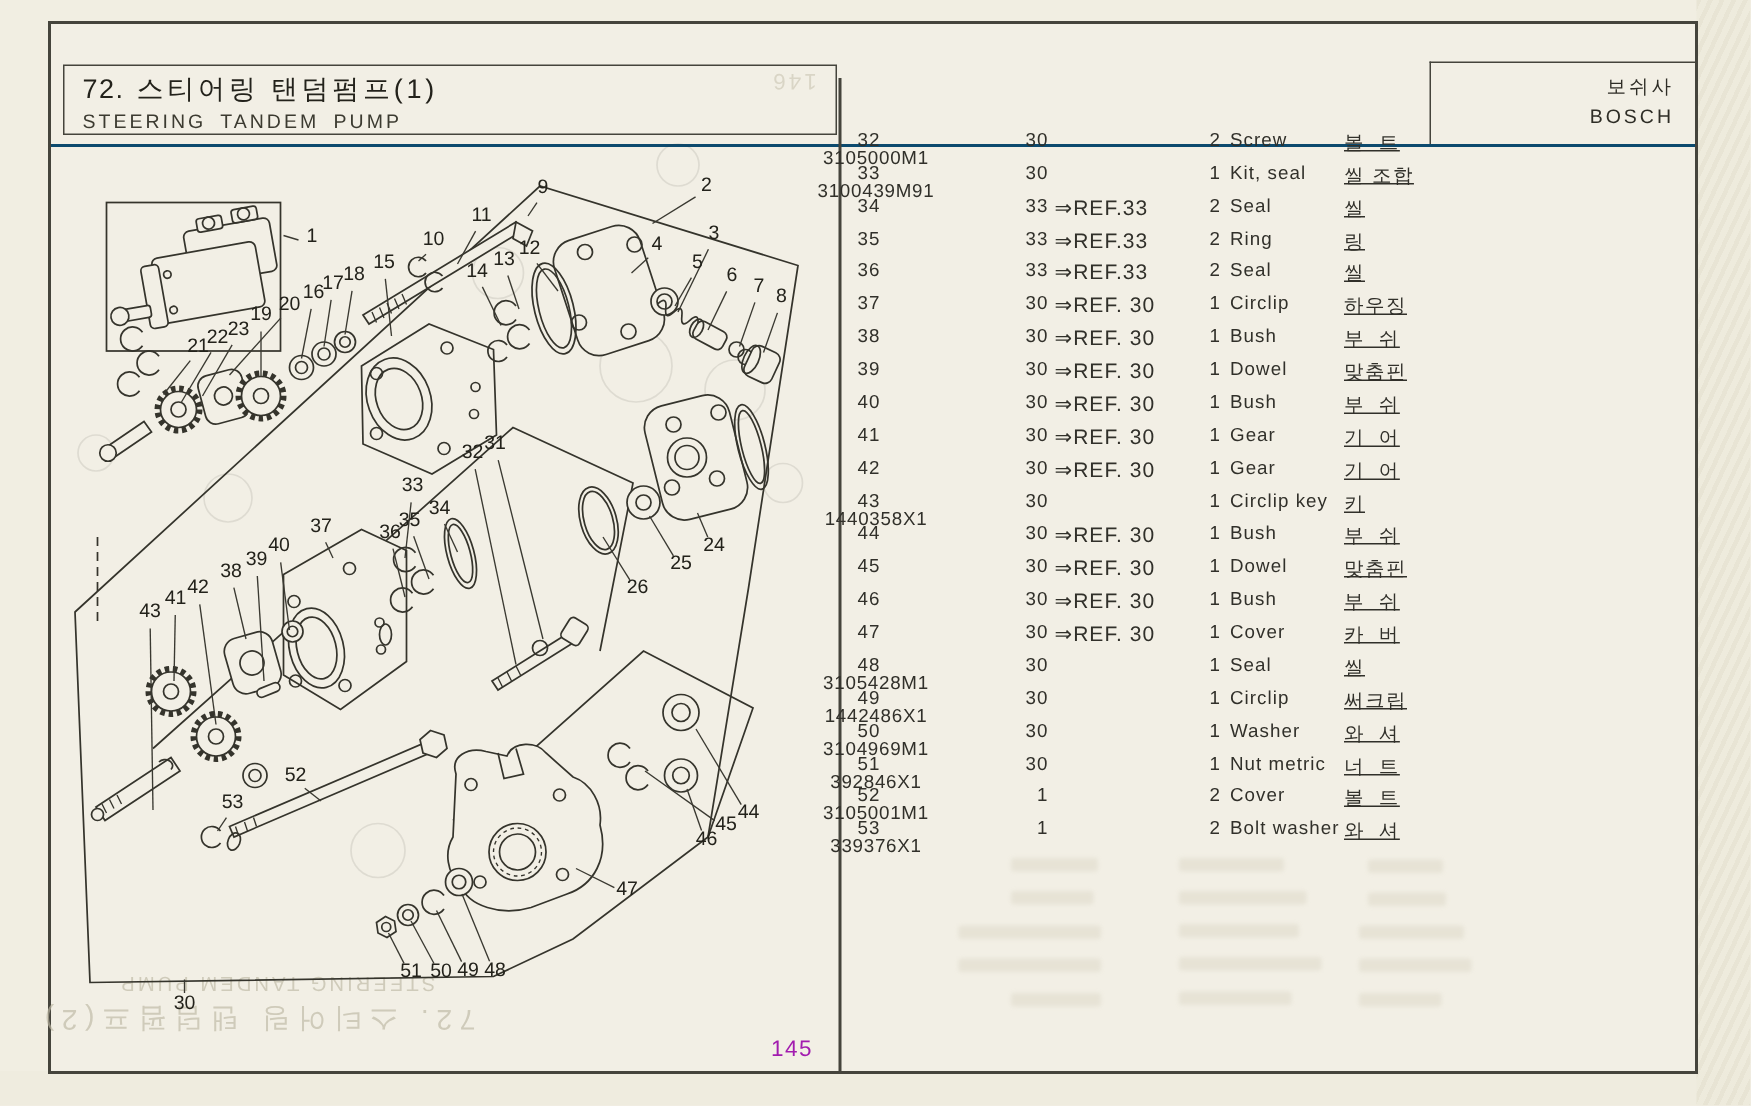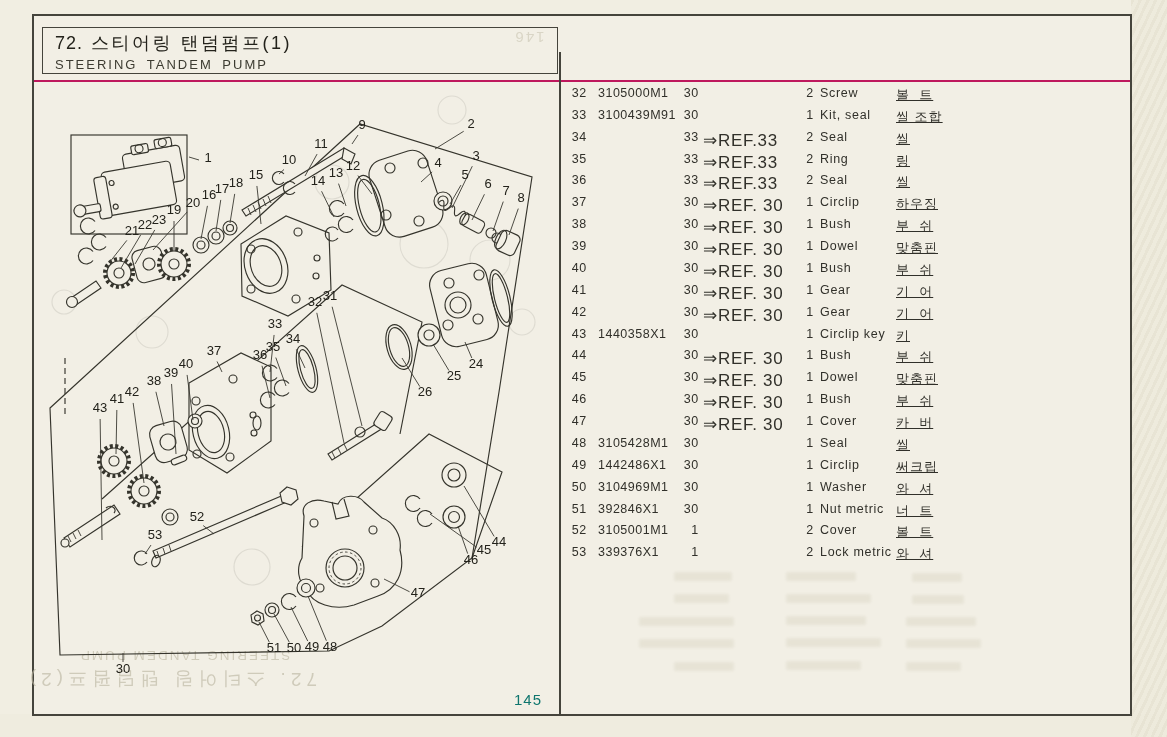--- a/index.html
+++ b/index.html
@@ -16,22 +16,22 @@
   }
   .scan-bottom{
     position:absolute;left:0;top:714px;width:1167px;height:23px;
     background:#efecdf;
   }
   .page-frame{
     position:absolute;left:32px;top:14px;width:1096px;height:698px;
     border:2px solid #45443c;background:#f2efe5;
   }
   .header-band{
-    position:absolute;left:0;top:0;width:100%;height:64px;
-    border-bottom:2px solid #be185d;
+    position:absolute;left:0;top:16px;width:100%;height:64px;
+    border-bottom:2px solid #0c4a6e;
   }
   .title-box{
     position:absolute;left:8px;top:11px;width:516px;height:47px;
     border:1.5px solid #45443c;
     padding:3px 0 0 12px;box-sizing:border-box;
   }
   .title-kr{font-size:18px;letter-spacing:2.5px;color:#23221b;font-weight:500;}
   .title-no{letter-spacing:1px;margin-right:8px;}
   .title-en{font-size:13px;letter-spacing:2px;color:#3c3b31;margin-top:2px;word-spacing:4px;}
   .bosch-cell{
@@ -44,39 +44,39 @@
     position:absolute;left:455px;top:13px;width:80px;
     transform:rotate(180deg);
     color:#cac5b2;opacity:.6;font-size:15px;letter-spacing:2px;text-align:center;
   }
   .v-divider{
     position:absolute;left:525px;top:36px;width:0;height:662px;
     border-left:2px solid #45443c;
   }
   .page-num{
     position:absolute;left:470px;top:675px;width:48px;text-align:center;
-    font-size:15px;letter-spacing:1px;color:#0f766e;
+    font-size:15px;letter-spacing:1px;color:#a21caf;
   }
   .footer-ghost{
     position:absolute;left:18px;top:632px;width:265px;
     transform:rotate(180deg);
     color:#bdb8a4;opacity:.65;text-align:center;
   }
   .footer-ghost .fg-kr{font-size:19px;letter-spacing:5px;white-space:nowrap;}
   .footer-ghost .fg-en{font-size:13.5px;letter-spacing:2px;white-space:nowrap;margin-top:3px;}
   .parts-table{
     position:absolute;left:0;top:70px;width:1096px;height:480px;
     font-size:12.5px;
   }
   .trow{position:absolute;left:0;width:1096px;height:21px;}
   .tcell{position:absolute;white-space:pre;letter-spacing:.7px;color:#31302a;}
   .c-no{left:516px;width:37px;text-align:right;}
-  .c-part{left:564px;width:88px;text-align:left;letter-spacing:.5px;}
+  .c-part{left:506px;width:88px;text-align:center;letter-spacing:.5px;margin-top:12px;}
   .c-refno{left:632px;width:33px;text-align:right;}
-  .c-reftext{left:669px;width:100px;font-size:17px;}
+  .c-reftext{left:669px;width:100px;font-size:14px;}
   .c-qty{left:752px;width:28px;text-align:right;}
   .c-desc{left:786px;width:125px;}
   .c-kr{left:862px;width:180px;font-size:13px;letter-spacing:1px;text-decoration:underline;}
   .ghost-smudge{
     position:absolute;height:9px;background:#d8d3c1;opacity:.42;
     filter:blur(1.5px);border-radius:2px;
   }
   .diagram{position:absolute;left:6px;top:64px;}
   .diagram .part{stroke:#35342c;stroke-width:1.15;fill:#f2efe5;}
   .diagram .wire{stroke:#35342c;stroke-width:1.15;fill:none;}
@@ -91,20 +91,24 @@
 <div class="scan-edge"></div>
 
 <div class="page-frame">
 
   <div class="header-band">
     <div class="title-box">
       <div class="title-kr"><span class="title-no">72.</span><span>스티어링 탠덤펌프(1)</span></div>
       <div class="title-en">STEERING TANDEM PUMP</div>
     </div>
     <div class="ghost-146">146</div>
+    <div class="bosch-cell">
+      <div>보쉬사</div>
+      <div>BOSCH</div>
+    </div>
   </div>
 
   <div class="footer-ghost">
     <div class="fg-kr">72. 스티어링 탠덤펌프(2)</div>
     <div class="fg-en">STEERING TANDEM PUMP</div>
   </div>
 
   <svg class="diagram" width="520" height="634" viewBox="38 78 520 634">
 
     <g opacity="0.1" class="wire">
@@ -654,21 +658,21 @@
           <span class="tcell c-qty">2</span>
           <span class="tcell c-desc">Cover</span>
           <span class="tcell c-kr">볼  트</span>
         </div>
         <div class="trow" style="top: 459.27px;">
           <span class="tcell c-no">53</span>
           <span class="tcell c-part">339376X1</span>
           <span class="tcell c-refno">1</span>
           <span class="tcell c-reftext"></span>
           <span class="tcell c-qty">2</span>
-          <span class="tcell c-desc">Lock metric</span>
+          <span class="tcell c-desc">Bolt washer</span>
           <span class="tcell c-kr">와  셔</span>
         </div>
       </div>
   </div>
 
 <div class="ghost-smudge" style="left: 640px; top: 556px; width: 58px;"></div>
     <div class="ghost-smudge" style="left: 752px; top: 556px; width: 70px;"></div>
     <div class="ghost-smudge" style="left: 878px; top: 557px; width: 50px;"></div>
     <div class="ghost-smudge" style="left: 640px; top: 578px; width: 55px;"></div>
     <div class="ghost-smudge" style="left: 752px; top: 578px; width: 85px;"></div>

